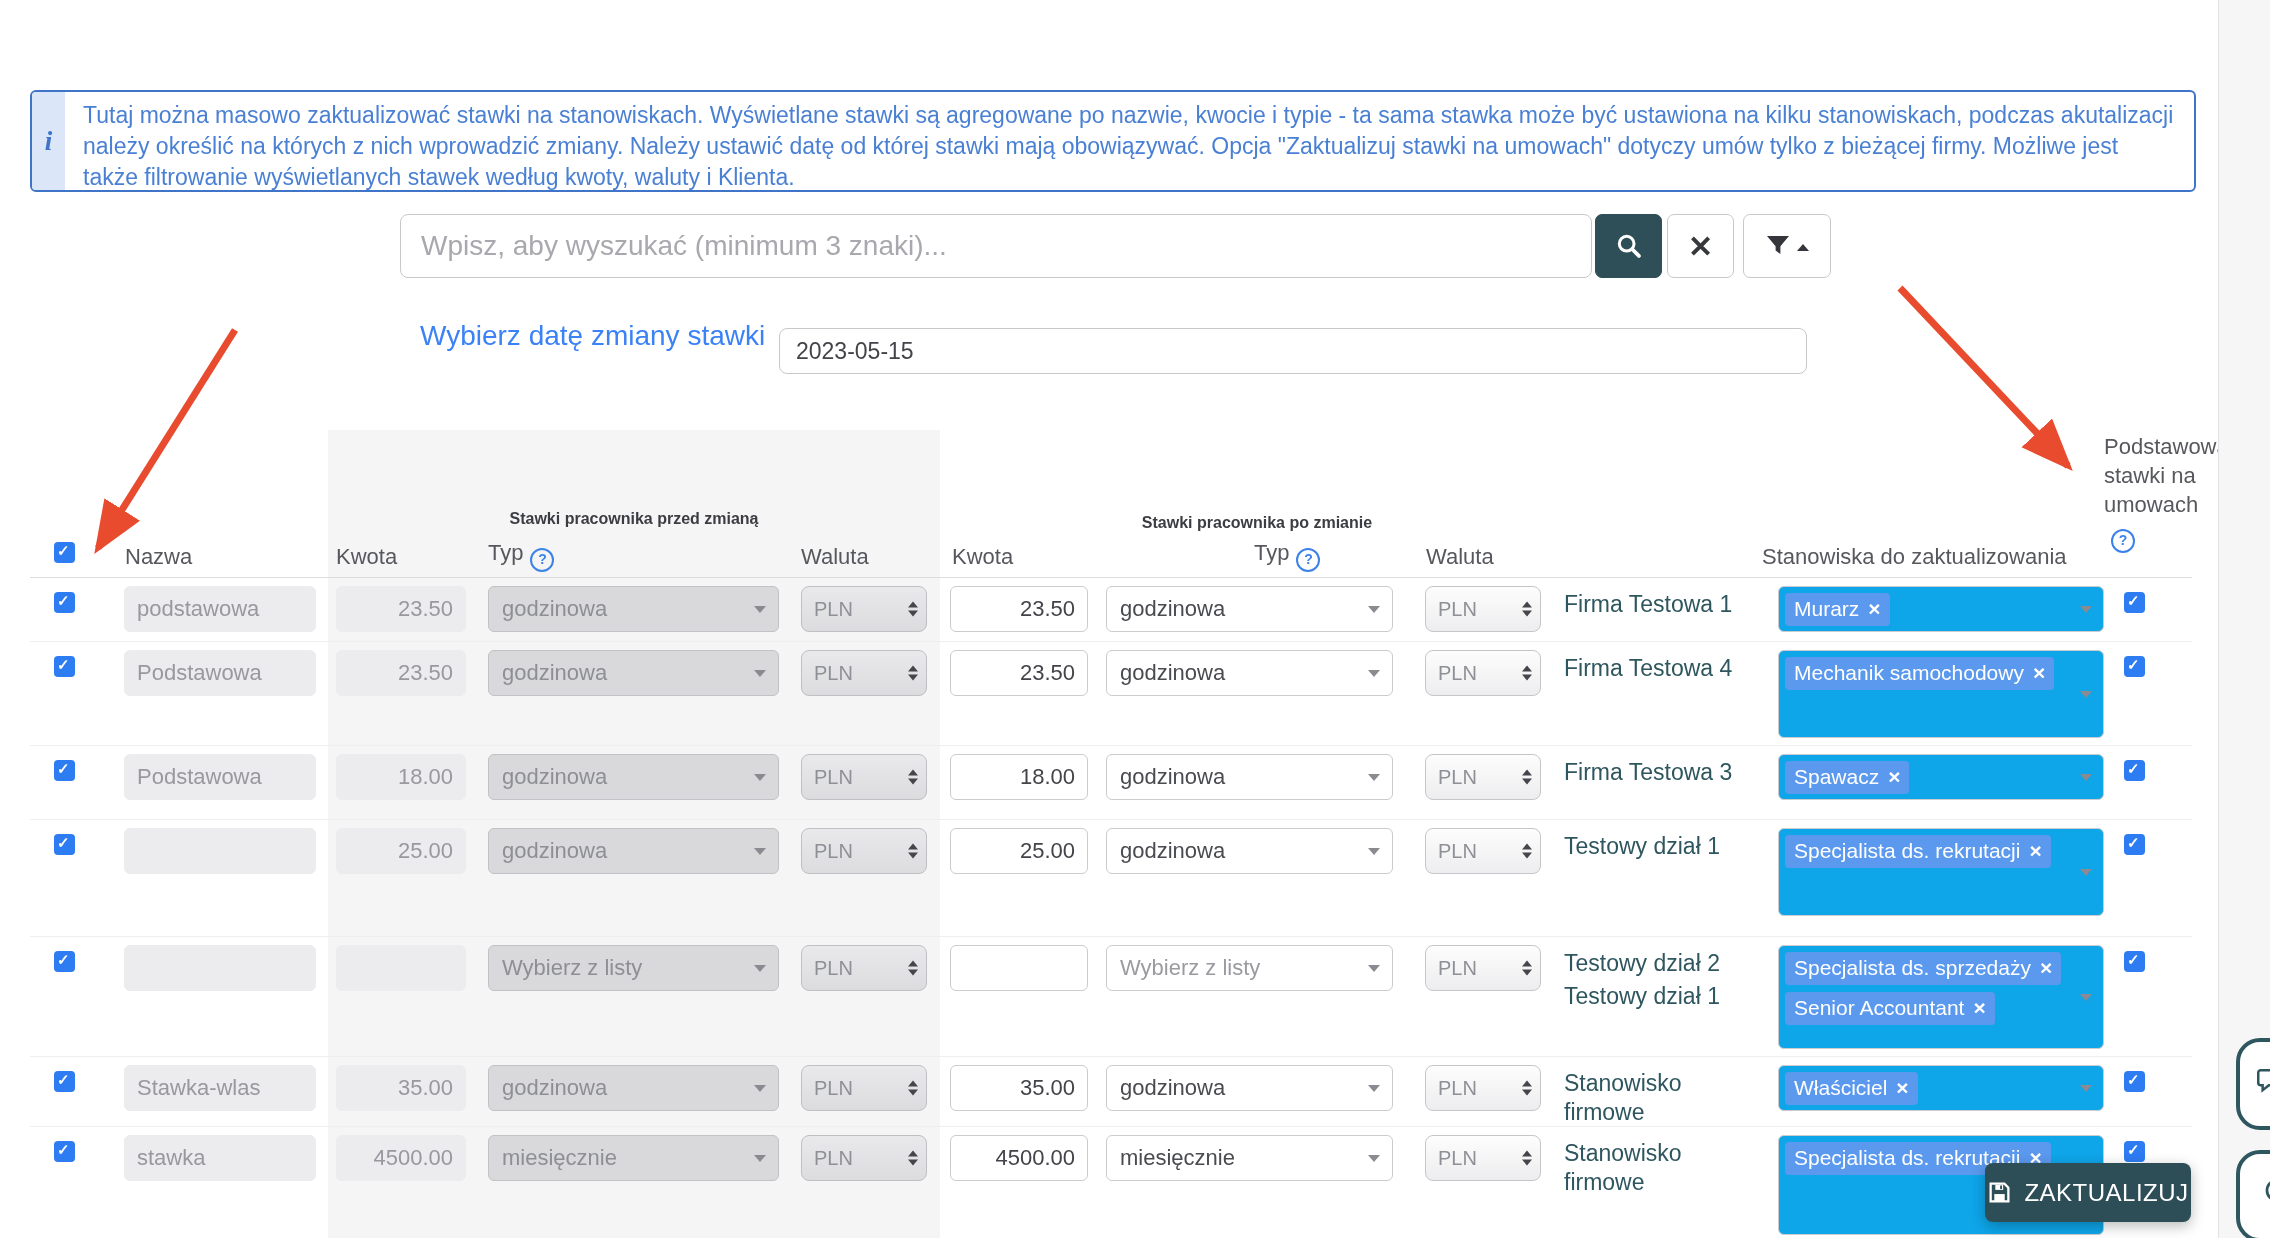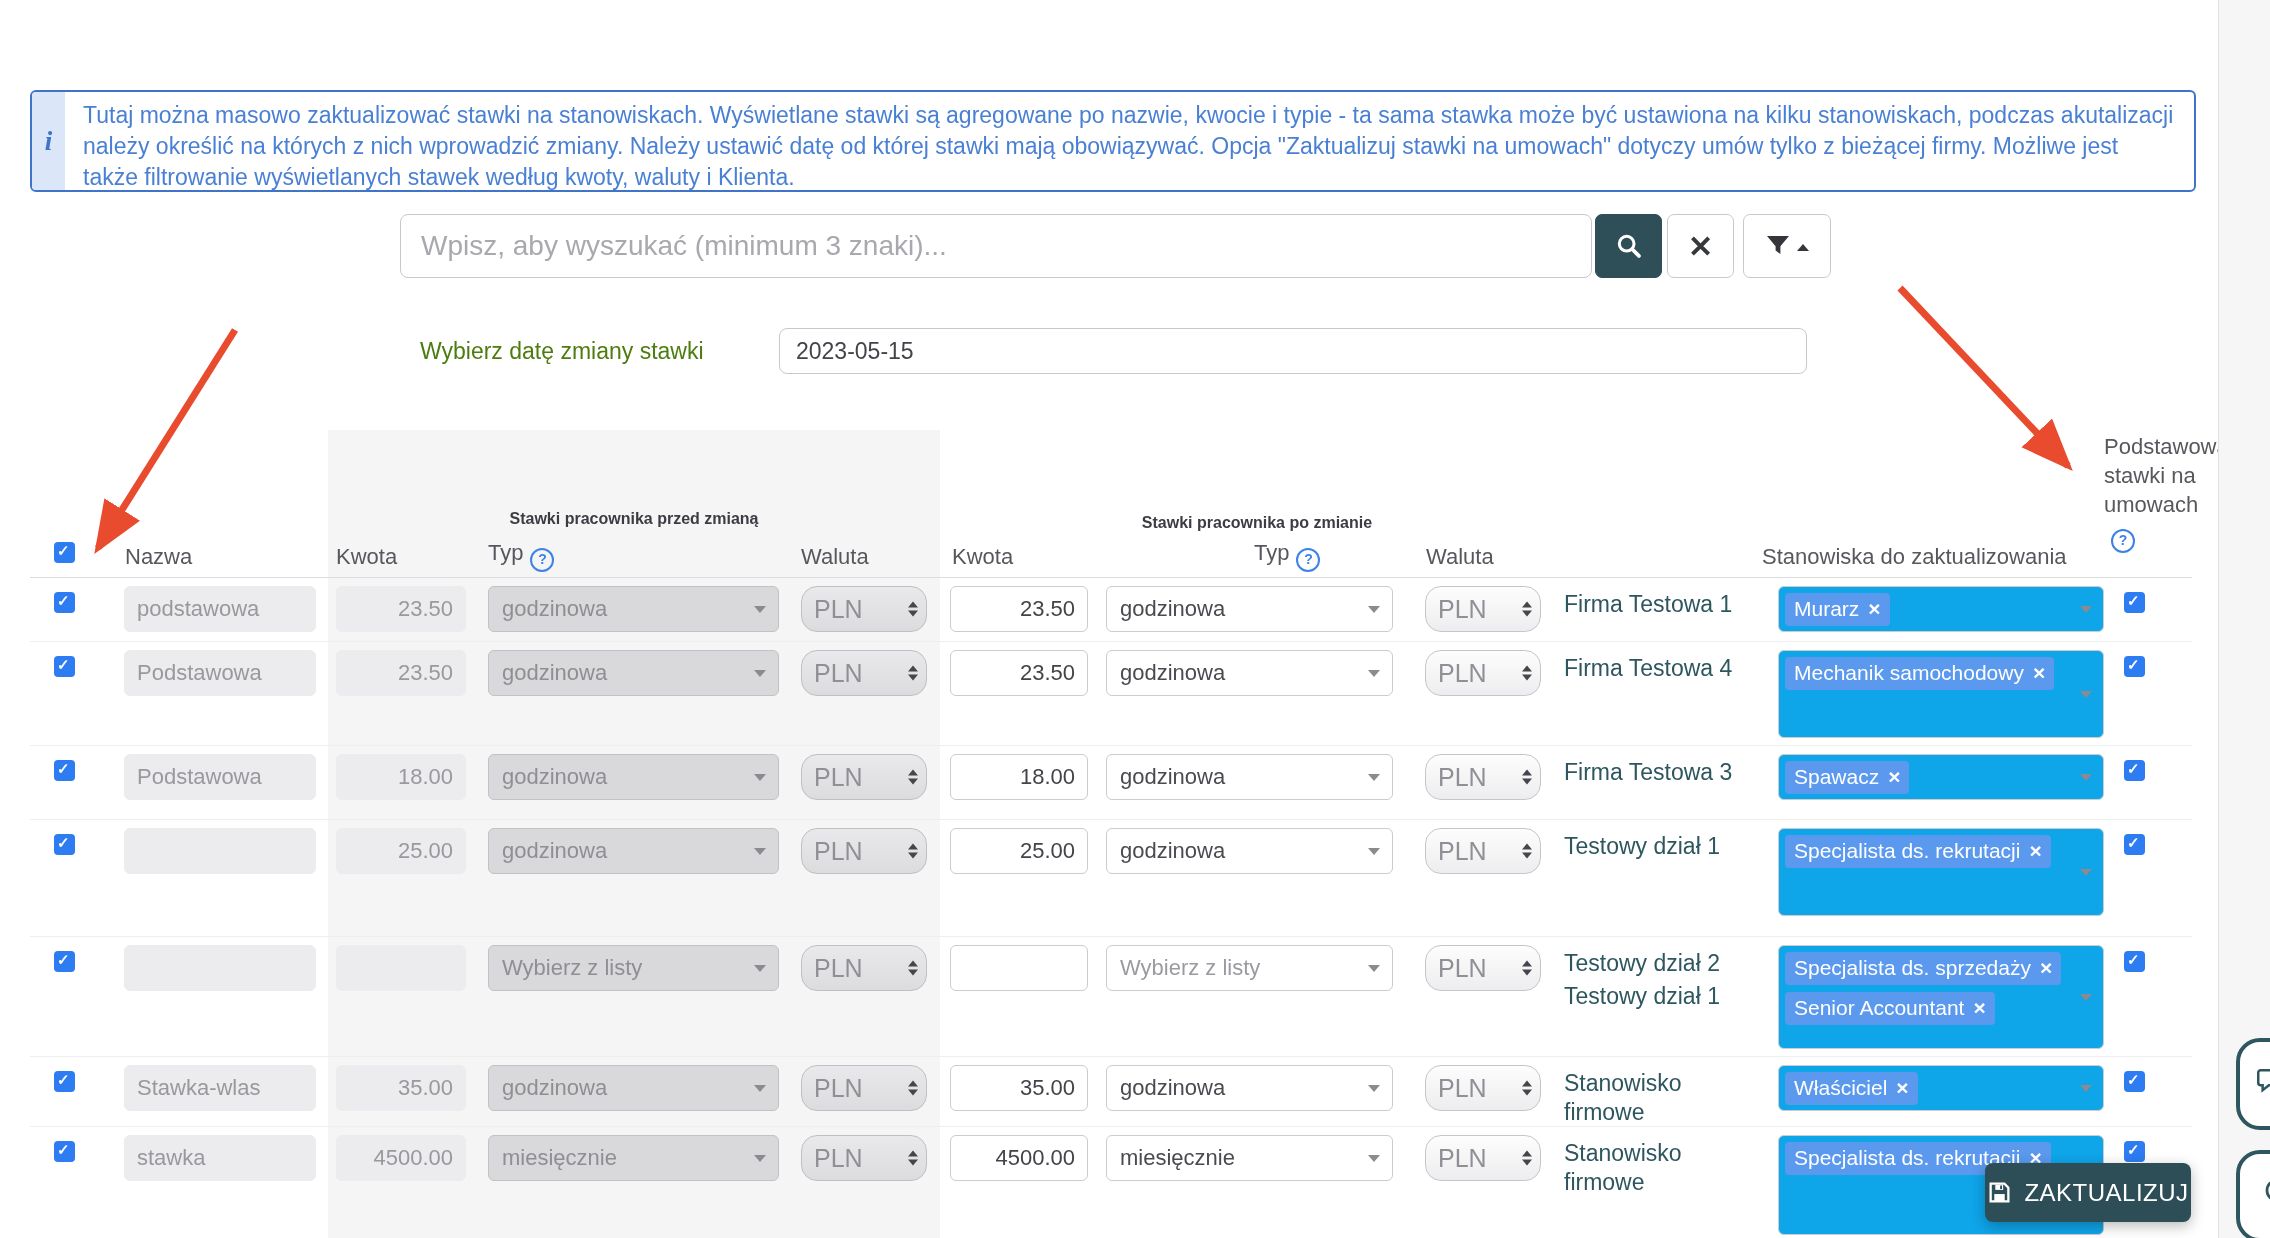--- a/index.html
+++ b/index.html
@@ -30,21 +30,21 @@
   .sbtn{position:absolute;top:214px;height:64px;box-sizing:border-box;display:flex;align-items:center;
         justify-content:center;cursor:pointer;background:#fff;border:1px solid #c9c9cd;border-radius:7px;}
   .btn-search{left:1595px;width:67px;background:#2e4f58;border-color:#2e4f58;}
   .btn-clear{left:1667px;width:67px;font-size:30px;font-weight:bold;color:#37383c;}
   .btn-clear::after{content:"✕";}
   .btn-filter{left:1743px;width:88px;gap:7px;}
   .fcaret{width:0;height:0;border-left:6px solid transparent;border-right:6px solid transparent;
         border-bottom:7px solid #35363b;margin-top:3px;}
 
   
-  .date-label{position:absolute;left:420px;top:338px;font-size:23px;color:#4d7c0f;}
+  .date-label{position:absolute;left:420px;top:320px;font-size:28px;color:#3b82f6;}
   .date-input{position:absolute;left:779px;top:328px;width:1028px;height:46px;box-sizing:border-box;
         border:1px solid #c9c9cd;border-radius:8px;font-size:23px;color:#434449;padding:0 16px;font-family:inherit;}
 
   
   .grayband{position:absolute;left:328px;top:430px;width:612px;height:808px;background:#f5f5f6;z-index:0;}
 
   
   .thead{position:absolute;left:30px;top:430px;width:2162px;height:148px;z-index:1;
          border-bottom:1px solid #dcdcdf;box-sizing:border-box;}
   .thead>div{position:absolute;}
@@ -97,22 +97,22 @@
   .inp.dis{background:#ececee;border-color:#ececee;color:#98989e;}
 
   .sel{position:relative;height:46px;width:100%;box-sizing:border-box;border:1px solid #cbcbd0;border-radius:6px;
        background:#fff;color:#4a4b50;font-size:22px;display:flex;align-items:center;
        padding:0 34px 0 13px;cursor:pointer;white-space:nowrap;overflow:hidden;}
   .sel.dis{background:#d9d9db;border-color:#c2c2c6;color:#8e8f94;cursor:default;}
   .sel.phv{color:#9a9aa0;}
   .caret{position:absolute;right:12px;top:50%;margin-top:-3px;width:0;height:0;
          border-left:6px solid transparent;border-right:6px solid transparent;border-top:7px solid #8a8a90;}
 
-  .spin{position:relative;height:46px;width:100%;box-sizing:border-box;border:1px solid #c6c6ca;border-radius:16px;
-        background:linear-gradient(#fdfdfd,#ededef);color:#8f9096;font-size:25px;display:flex;align-items:center;
+  .spin{position:relative;height:46px;width:100%;box-sizing:border-box;border:1px solid #c6c6ca;border-radius:8px;
+        background:linear-gradient(#fdfdfd,#ededef);color:#8f9096;font-size:20px;display:flex;align-items:center;
         padding:0 30px 0 12px;cursor:pointer;}
   .spin.dis{background:linear-gradient(#e9e9eb,#dcdcdf);border-color:#bfbfc4;cursor:default;}
   .updown{position:absolute;right:8px;top:50%;transform:translateY(-50%);display:flex;flex-direction:column;gap:3px;}
   .updown i{display:block;width:0;height:0;border-left:5px solid transparent;border-right:5px solid transparent;}
   .updown .tu{border-bottom:6px solid #45464b;}
   .updown .td{border-top:6px solid #45464b;}
 
   .client{font-size:23px;color:#2e565e;line-height:29px;padding-top:4px;}
 
   .ms{position:relative;width:100%;box-sizing:border-box;border:1px solid #cbcbd0;border-radius:6px;

